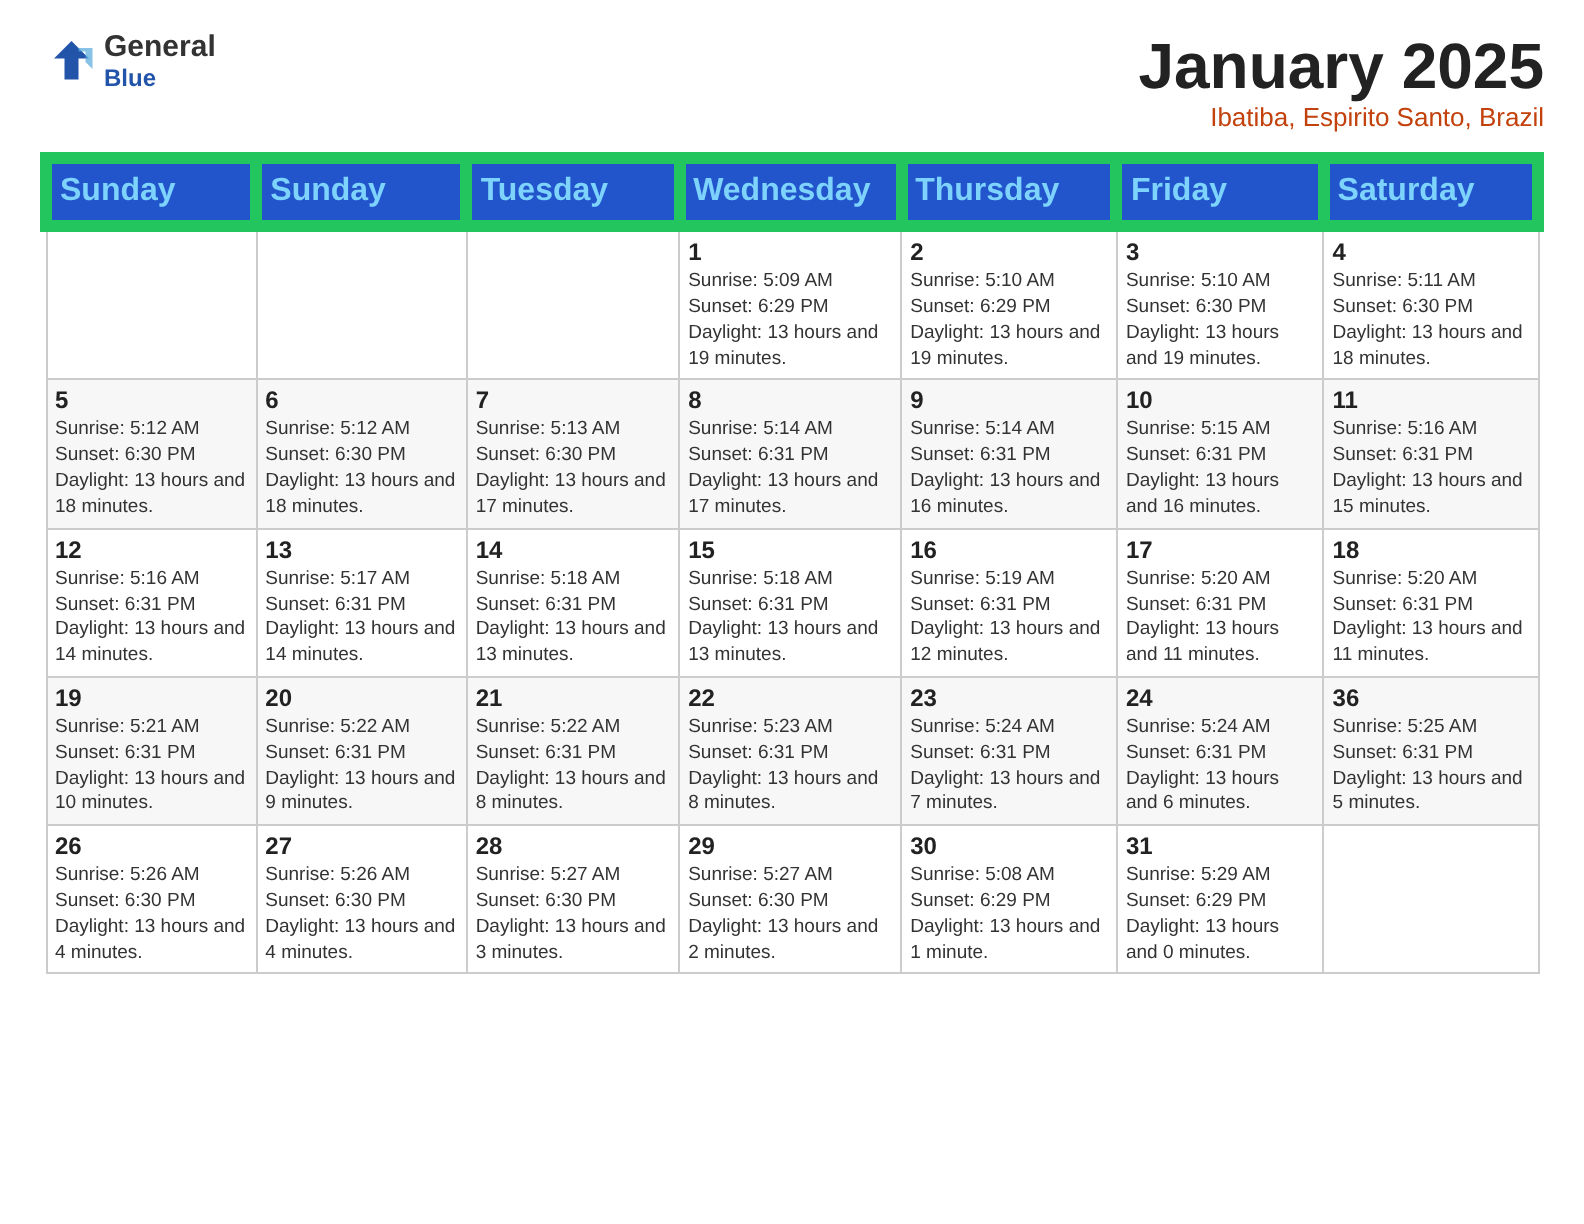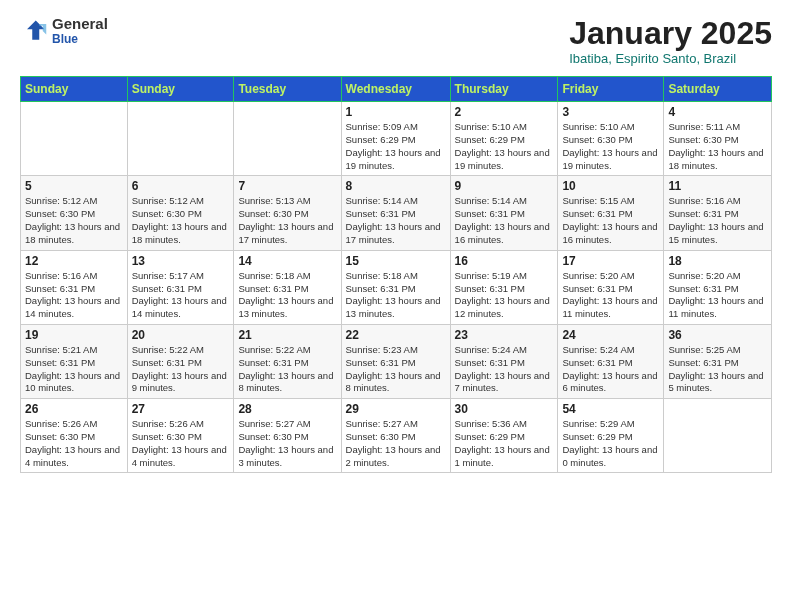--- a/index.html
+++ b/index.html
@@ -41,45 +41,45 @@
     .logo-blue {
       font-size: 12px;
       font-weight: bold;
       color: #2255aa;
     }
     .logo-icon {
       width: 28px;
       height: 28px;
     }
     .title-block {
-      text-align: left;
+      text-align: right;
     }
     .month-title {
       font-size: 32px;
       font-weight: bold;
       color: #222;
       line-height: 1.1;
     }
     .subtitle {
       font-size: 13px;
-      color: #0f766e;
+      color: #c2410c;
     }
     .calendar {
       width: 100%;
       border-collapse: collapse;
       border: 1px solid #ccc;
     }
     .calendar th {
       background: #2255cc;
-      color: #bef264;
-      font-size: 12px;
+      color: #7dd3fc;
+      font-size: 16px;
       font-weight: bold;
       padding: 5px 4px;
       text-align: left;
-      border: 1px solid #22c55e;
+      border: 6px solid #22c55e;
     }
     .calendar td {
       border: 1px solid #ccc;
       vertical-align: top;
       padding: 3px 4px;
       width: 113px;
       min-height: 80px;
       background: #fff;
     }
     .calendar tr:nth-child(even) td {
@@ -345,27 +345,27 @@
           </td>
           <td>
             <span class="day-num">29</span>
             <div class="day-info">Sunrise: 5:27 AM
 Sunset: 6:30 PM
 Daylight: 13 hours
 and 2 minutes.</div>
           </td>
           <td>
             <span class="day-num">30</span>
-            <div class="day-info">Sunrise: 5:36 AM
+            <div class="day-info">Sunrise: 5:08 AM
 Sunset: 6:29 PM
 Daylight: 13 hours
 and 1 minute.</div>
           </td>
           <td>
-            <span class="day-num">54</span>
+            <span class="day-num">31</span>
             <div class="day-info">Sunrise: 5:29 AM
 Sunset: 6:29 PM
 Daylight: 13 hours
 and 0 minutes.</div>
           </td>
           <td class="empty-cell"></td>
         </tr>
       </tbody>
   </table>
 </div>

